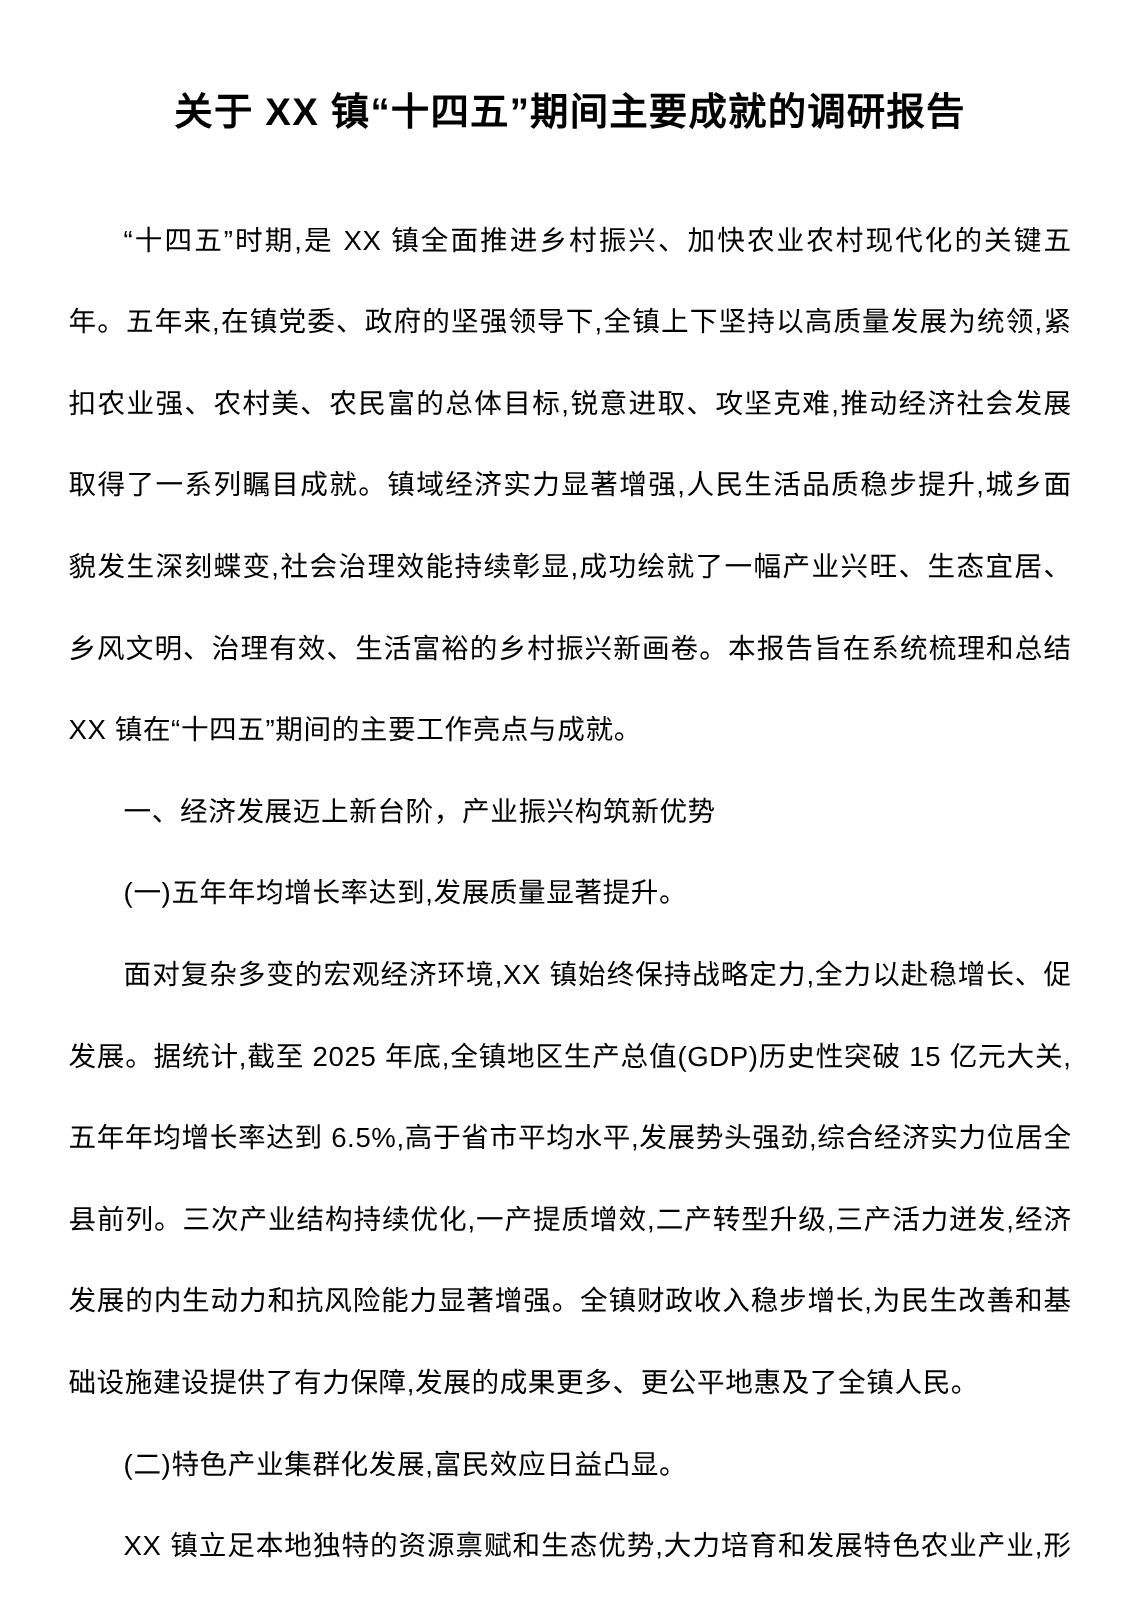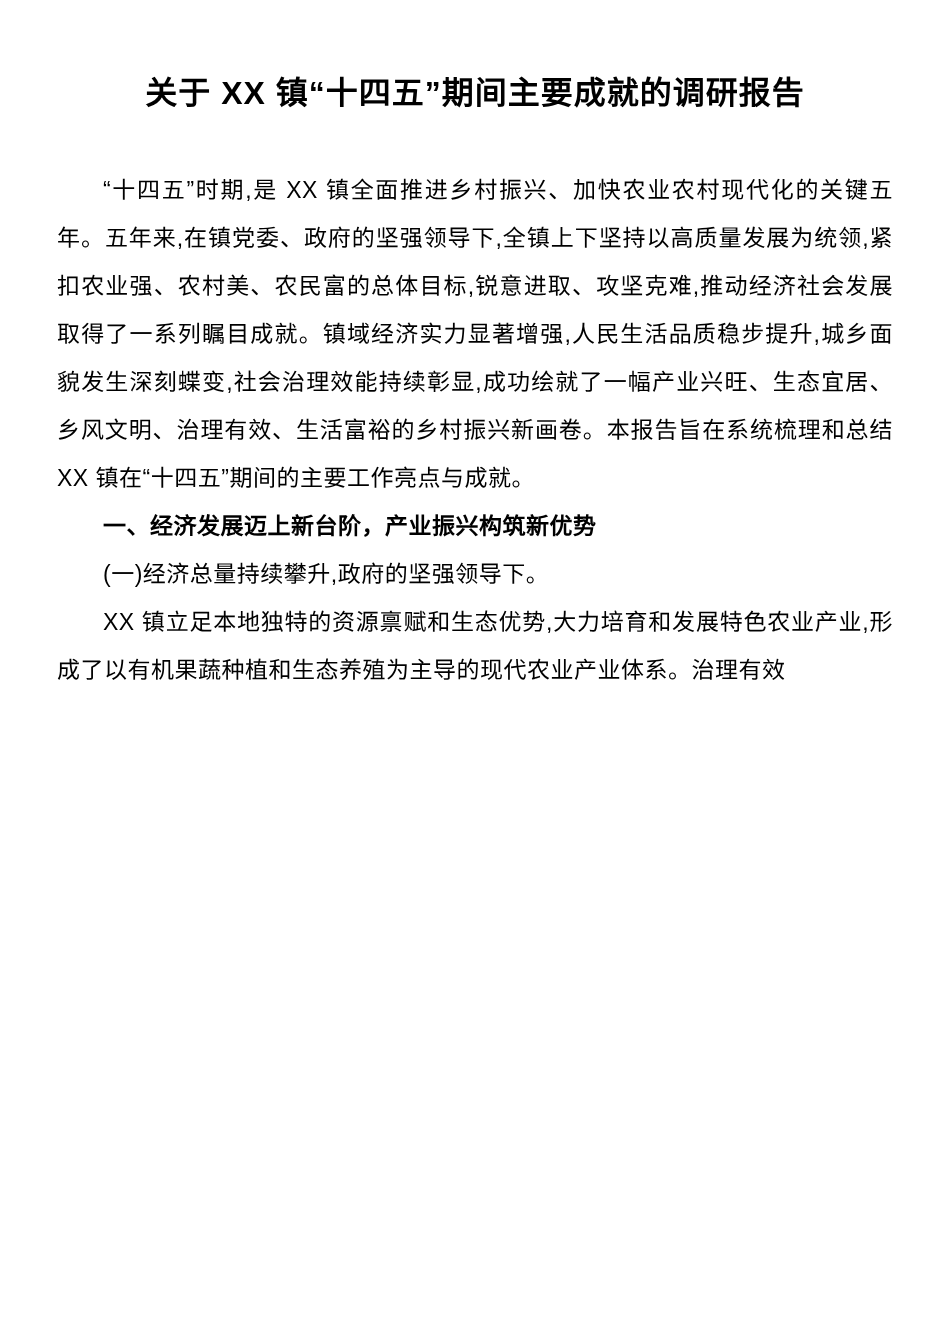--- a/index.html
+++ b/index.html
@@ -24,43 +24,45 @@
   .doc-title {
     font-size: 32px;
     font-weight: bold;
     line-height: 49px;
     text-align: center;
     margin: 0 0 48px 0;
     letter-spacing: 1px;
   }
   .para, .heading1, .heading2 {
     font-size: 23px;
-    line-height: 48px;
+    line-height: 68px;
     margin: 0;
     text-align: justify;
     text-indent: 2em;
     letter-spacing: 0.5px;
     word-break: break-all;
   }
   .heading1 {
-    font-weight: bold;
+    font-weight: normal;
   }
   .heading2 {
     font-weight: normal;
   }
 </style>
 </head>
 <body>
 
 <div class="page">
   <h1 class="doc-title"><span>关于 XX 镇“十四五”期间主要成就的调研报告</span></h1>
 
   <p class="para">“十四五”时期,是 XX 镇全面推进乡村振兴、加快农业农村现代化的关键五年。五年来,在镇党委、政府的坚强领导下,全镇上下坚持以高质量发展为统领,紧扣农业强、农村美、农民富的总体目标,锐意进取、攻坚克难,推动经济社会发展取得了一系列瞩目成就。镇域经济实力显著增强,人民生活品质稳步提升,城乡面貌发生深刻蝶变,社会治理效能持续彰显,成功绘就了一幅产业兴旺、生态宜居、乡风文明、治理有效、生活富裕的乡村振兴新画卷。本报告旨在系统梳理和总结 XX 镇在“十四五”期间的主要工作亮点与成就。</p>
 
   <p class="heading1">一、经济发展迈上新台阶，产业振兴构筑新优势</p>
 
 
-  <p class="heading2">(一)经济总量持续攀升,政府的坚强领导下。</p>
+  <p class="heading2">(一)五年年均增长率达到,发展质量显著提升。</p>
 
+  <p class="para">面对复杂多变的宏观经济环境,XX 镇始终保持战略定力,全力以赴稳增长、促发展。据统计,截至 2025 年底,全镇地区生产总值(GDP)历史性突破 15 亿元大关,五年年均增长率达到 6.5%,高于省市平均水平,发展势头强劲,综合经济实力位居全县前列。三次产业结构持续优化,一产提质增效,二产转型升级,三产活力迸发,经济发展的内生动力和抗风险能力显著增强。全镇财政收入稳步增长,为民生改善和基础设施建设提供了有力保障,发展的成果更多、更公平地惠及了全镇人民。</p>
 
+  <p class="heading2">(二)特色产业集群化发展,富民效应日益凸显。</p>
 
   <p class="para">XX 镇立足本地独特的资源禀赋和生态优势,大力培育和发展特色农业产业,形成了以有机果蔬种植和生态养殖为主导的现代农业产业体系。治理有效</p>
 </div>
 
 </body></html>

